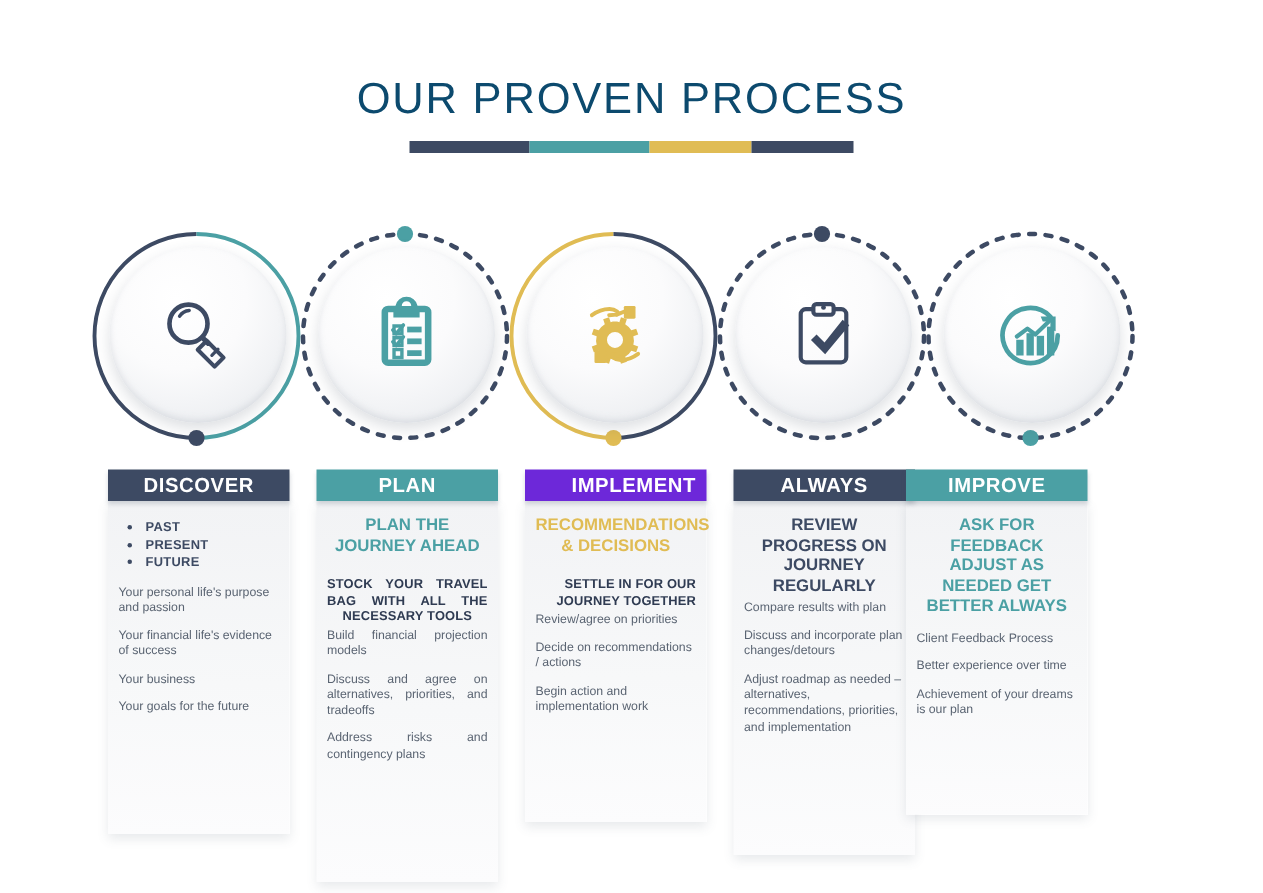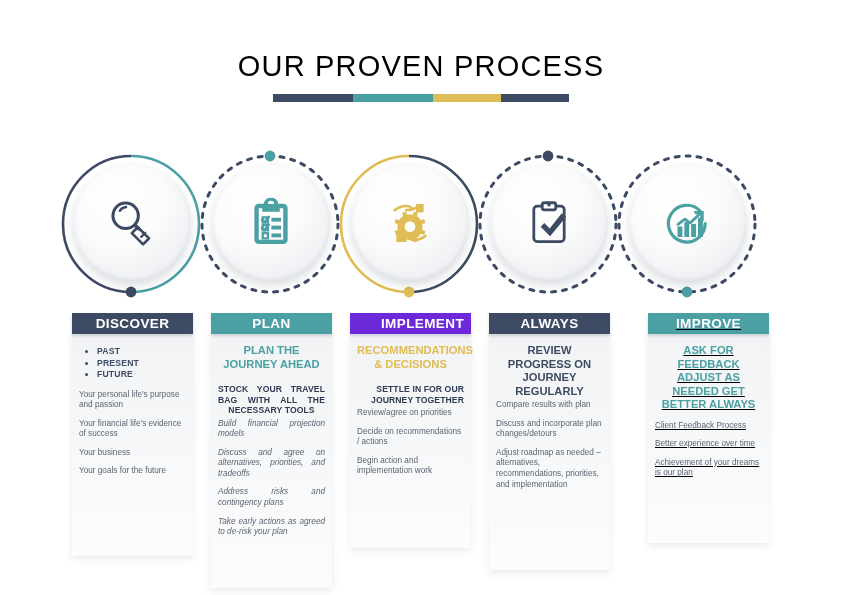--- a/index.html
+++ b/index.html
@@ -9,21 +9,21 @@
     font-family:"Liberation Sans","DejaVu Sans",sans-serif;
     overflow:hidden;
     position:relative;
   }
 
   
   #title-block{
     position:absolute;left:0;top:48px;width:842px;text-align:center;
   }
   #page-title{
-    font-size:29px;letter-spacing:1.2px;color:#000000;font-weight:400;
+    font-size:29px;letter-spacing:1.2px;color:#0c4a6e;font-weight:400;
     line-height:36px;
   }
   #title-rule{
     margin:10px auto 0;width:296px;height:8px;display:flex;
   }
   #title-rule span{display:block;height:100%;}
 
   
   #circles-row{
     position:absolute;left:0;top:143px;width:842px;height:162px;
@@ -66,21 +66,21 @@
     letter-spacing:.2px;
   }
   .mid-title{
     text-align:right;font-weight:700;font-size:8.6px;line-height:10.5px;
     color:#2f3b52;margin:13px 0 3px 0;letter-spacing:.1px;
   }
   .mid-title.justify{text-align:justify;text-align-last:center;}
   .para{
     font-size:8.2px;line-height:10.6px;color:#5a6472;margin:8px 0 0 0;
   }
-  .para.justify{text-align:justify;font-style:italic;}
+  .para.justify{text-align:justify;}
   .para.first{margin-top:9px;}
   .para.tight{margin-top:2px;}
 </style>
 </head>
 <body>
 
 <div id="title-block">
   <div id="page-title">OUR PROVEN PROCESS</div>
   <div id="title-rule">
       <span style="background: rgb(61, 74, 99); width: 27%;"></span>
@@ -213,21 +213,20 @@
       </div>
     </div>
     <div class="column" style="left: 211px;">
       <div class="col-header" style="background: rgb(75, 160, 164);">PLAN</div>
       <div class="col-body" style="min-height: 230px;">
         <div class="sub-title" style="color: rgb(75, 160, 164);">PLAN THE JOURNEY AHEAD</div>
         <div class="mid-title justify">STOCK YOUR TRAVEL BAG WITH ALL THE NECESSARY TOOLS</div>
         <div class="para justify tight">Build financial projection models</div>
         <div class="para justify">Discuss and agree on alternatives, priorities, and tradeoffs</div>
         <div class="para justify">Address risks and contingency plans</div>
-        <div class="para justify">Take early actions as agreed to de-risk your plan</div>
       </div>
     </div>
     <div class="column" style="left: 350px;">
       <div class="col-header" style="background: #6d28d9; padding-left: 24px;">IMPLEMENT</div>
       <div class="col-body" style="min-height: 190px;">
         <div class="sub-title" style="color: rgb(224, 188, 84);">RECOMMENDATIONS &amp; DECISIONS</div>
         <div class="mid-title">SETTLE IN FOR OUR JOURNEY TOGETHER</div>
         <div class="para tight">Review/agree on priorities</div>
         <div class="para">Decide on recommendations / actions</div>
         <div class="para">Begin action and implementation work</div>
@@ -235,21 +234,21 @@
     </div>
     <div class="column" style="left: 489px;">
       <div class="col-header" style="background: rgb(61, 74, 99);">ALWAYS</div>
       <div class="col-body" style="min-height: 212px;">
         <div class="sub-title" style="color: rgb(61, 74, 99);">REVIEW PROGRESS ON JOURNEY REGULARLY</div>
         <div class="para tight">Compare results with plan</div>
         <div class="para">Discuss and incorporate plan changes/detours</div>
         <div class="para">Adjust roadmap as needed – alternatives, recommendations, priorities, and implementation</div>
       </div>
     </div>
-    <div class="column" style="left: 648px; text-decoration: underline;">
+    <div class="column" style="left: 604px;">
       <div class="col-header" style="background: rgb(75, 160, 164);">IMPROVE</div>
       <div class="col-body" style="min-height: 185px;">
         <div class="sub-title" style="color: rgb(75, 160, 164);">ASK FOR FEEDBACK ADJUST AS NEEDED GET BETTER ALWAYS</div>
         <div class="para first">Client Feedback Process</div>
         <div class="para">Better experience over time</div>
         <div class="para">Achievement of your dreams is our plan</div>
       </div>
     </div>
   </div>
 

